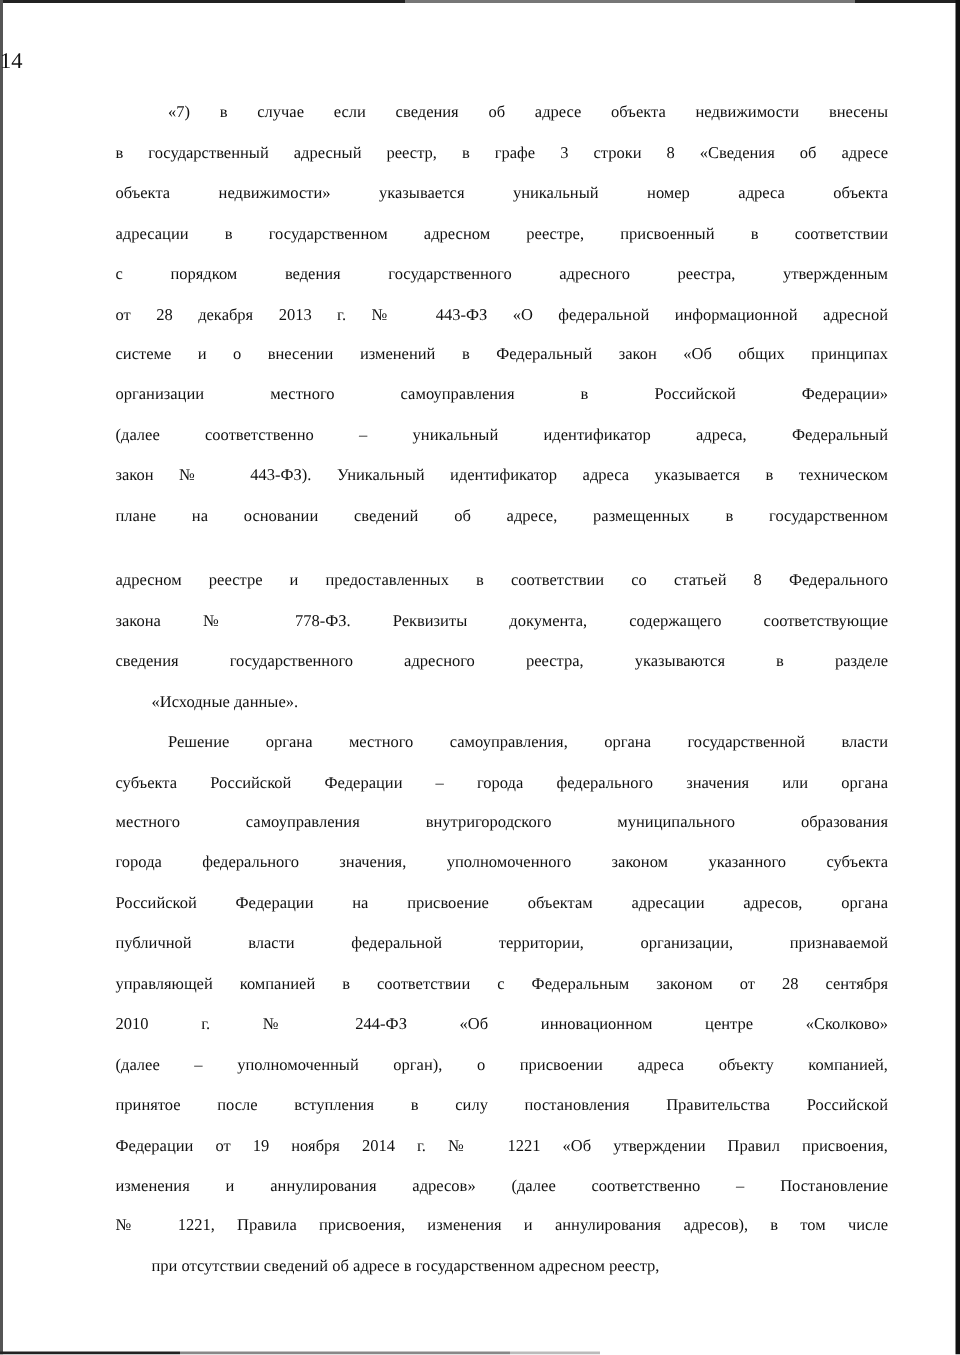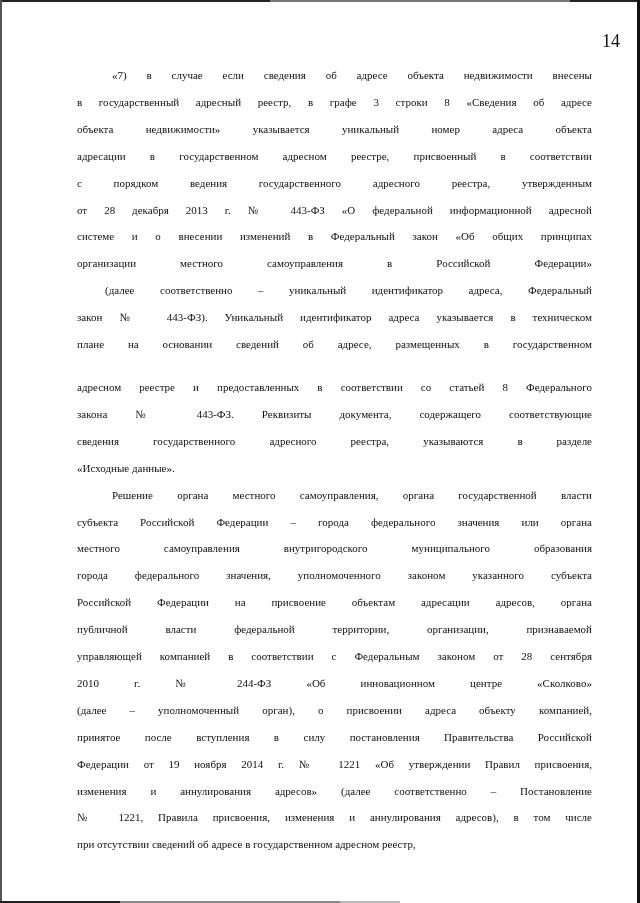--- a/index.html
+++ b/index.html
@@ -8,29 +8,29 @@
     font-family: "Liberation Serif", "DejaVu Serif", serif; color: #111;
   }
   .scan-top { position: absolute; left: 0; top: 0; width: 640px; height: 2px; background: #222; }
   .scan-top-gap { position: absolute; left: 270px; top: 0; width: 300px; height: 2px; background: #777; }
   .scan-left { position: absolute; left: 0; top: 0; width: 2px; height: 903px; background: #555; }
   .scan-right { position: absolute; right: 0; top: 0; width: 3px; height: 903px; background: #111; }
   .scan-bottom { position: absolute; left: 0; bottom: 0; width: 120px; height: 2px; background: #222; }
   .scan-bottom2 { position: absolute; left: 120px; bottom: 0; width: 220px; height: 2px; background: #888; }
   .scan-bottom3 { position: absolute; left: 340px; bottom: 0; width: 60px; height: 2px; background: #bbb; }
   .page-number {
-    position: absolute; top: 32px; left: 0; width: 620px; text-align: right;
-    font-size: 18px; line-height: 18px;
+    position: absolute; top: 32px; left: 0; width: 620px; text-align: left;
+    font-size: 15px; line-height: 18px;
   }
   .body-text {
     position: absolute; left: 77px; top: 62px; width: 515px;
     font-size: 11px; line-height: 26.9px; text-align: justify;
   }
   .line { display: block; text-align: justify; text-align-last: justify; white-space: nowrap; overflow: visible; }
-  .line.last { text-align-last: left; }
+  .line.last { text-align-last: left; margin-left: 24px; }
   .line.first { padding-left: 35px; }
 </style>
 </head>
 <body>
 
 <div class="scan-top"></div>
 <div class="scan-top-gap"></div>
 <div class="scan-left"></div>
 <div class="scan-right"></div>
 <div class="scan-bottom"></div>
@@ -42,25 +42,25 @@
 <div class="body-text">
   <div class="para-block" id="p0">
       <span class="line first" style="white-space: nowrap; display: block; word-spacing: 0px;">«7) в случае если сведения об адресе объекта недвижимости внесены</span>
       <span class="line" style="white-space: nowrap; display: block; word-spacing: -1.54545px;">в государственный адресный реестр, в графе 3 строки 8 «Сведения об адресе</span>
       <span class="line" style="white-space: nowrap; display: block; word-spacing: 3px;">объекта недвижимости» указывается уникальный номер адреса объекта</span>
       <span class="line" style="white-space: nowrap; display: block; word-spacing: -3.14286px;">адресации в государственном адресном реестре, присвоенный в соответствии</span>
       <span class="line" style="white-space: nowrap; display: block; word-spacing: 2.16667px;">с порядком ведения государственного адресного реестра, утвержденным</span>
       <span class="line" style="white-space: nowrap; display: block; word-spacing: -1.1px;">от 28 декабря 2013 г. № 443-ФЗ «О федеральной информационной адресной</span>
       <span class="line" style="white-space: nowrap; display: block; word-spacing: -2.4px;">системе и о внесении изменений в Федеральный закон «Об общих принципах</span>
       <span class="line" style="white-space: nowrap; display: block; word-spacing: 12.2px;">организации местного самоуправления в Российской Федерации»</span>
-      <span class="line" style="white-space: nowrap; display: block; word-spacing: -0.166667px; margin-left: 28px;">(далее соответственно – уникальный идентификатор адреса, Федеральный</span>
+      <span class="line" style="white-space: nowrap; display: block; word-spacing: -0.166667px;">(далее соответственно – уникальный идентификатор адреса, Федеральный</span>
       <span class="line" style="white-space: nowrap; display: block; word-spacing: -5.75px;">закон № 443-ФЗ). Уникальный идентификатор адреса указывается в техническом</span>
       <span class="line" style="white-space: nowrap; display: block; word-spacing: 0.75px;">плане на основании сведений об адресе, размещенных в государственном</span>
       <span class="line" style="white-space: nowrap; display: block; word-spacing: -4.44444px; margin-top: 16px;">адресном реестре и предоставленных в соответствии со статьей 8 Федерального</span>
-      <span class="line" style="white-space: nowrap; display: block; word-spacing: 2.33333px;">закона № 443-ФЗ. Реквизиты документа, содержащего соответствующие</span>
+      <span class="line" style="white-space: nowrap; display: block; word-spacing: 2.33333px;">закона № 778-ФЗ. Реквизиты документа, содержащего соответствующие</span>
       <span class="line" style="white-space: nowrap; display: block; word-spacing: 5.5px;">сведения государственного адресного реестра, указываются в разделе</span>
       <span class="line last" style="white-space: nowrap;">«Исходные данные».</span>
     </div>
   <div class="para-block" id="p1">
       <span class="line first" style="white-space: nowrap; display: block; word-spacing: -6px;">Решение органа местного самоуправления, органа государственной власти</span>
       <span class="line" style="white-space: nowrap; display: block; word-spacing: -1.875px;">субъекта Российской Федерации – города федерального значения или органа</span>
       <span class="line" style="white-space: nowrap; display: block; word-spacing: 0px;">местного самоуправления внутригородского муниципального образования</span>
       <span class="line" style="white-space: nowrap; display: block; word-spacing: -4.83333px;">города федерального значения, уполномоченного законом указанного субъекта</span>
       <span class="line" style="white-space: nowrap; display: block; word-spacing: -0.714286px;">Российской Федерации на присвоение объектам адресации адресов, органа</span>
       <span class="line" style="white-space: nowrap; display: block; word-spacing: 2.8px;">публичной власти федеральной территории, организации, признаваемой</span>

